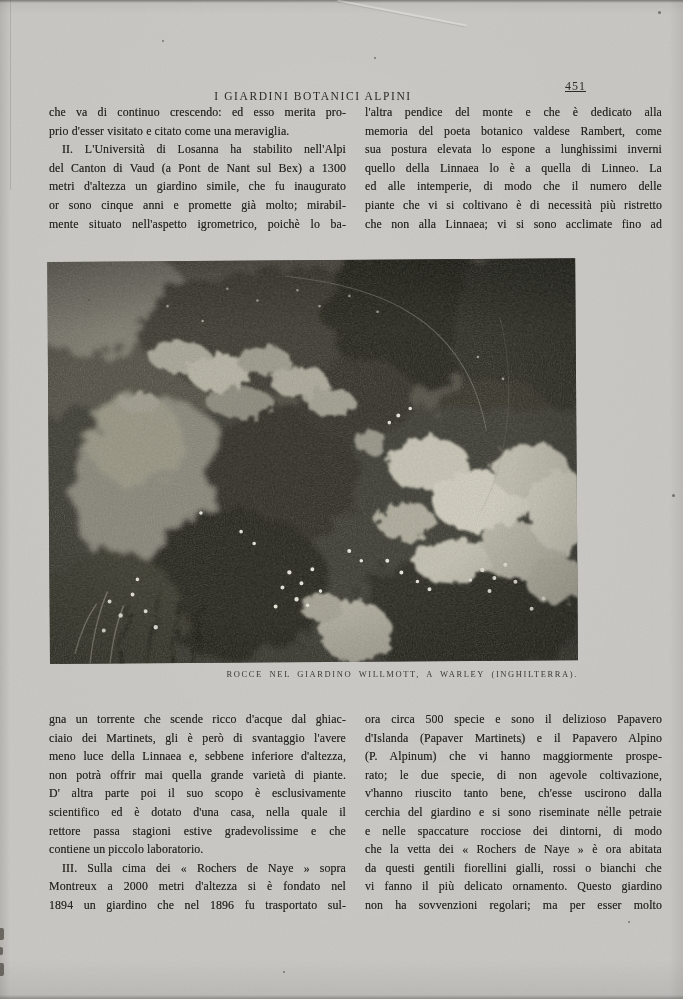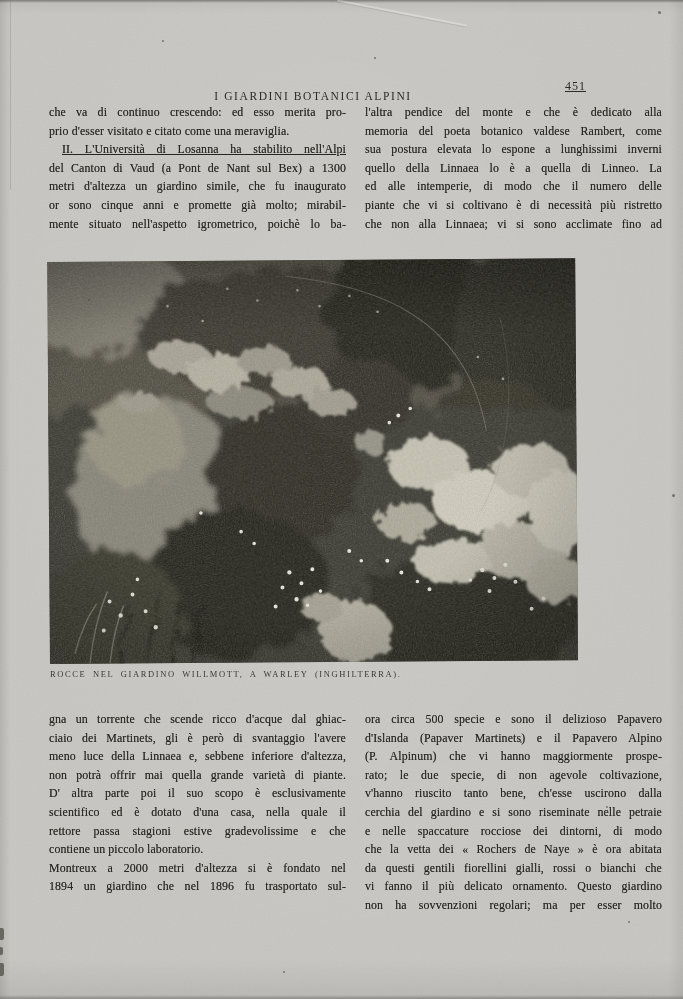--- a/index.html
+++ b/index.html
@@ -18,26 +18,26 @@
     font-size:11.5px;letter-spacing:1.6px;white-space:nowrap;color:#2c2a24;
   }
   .hdr-num{position:absolute;top:79px;left:565px;font-size:12px;letter-spacing:1px;color:#2c2a24;text-decoration:underline;}
   .textblock{position:absolute;left:17px;width:613px;display:flex;gap:19px;margin-left:32px;}
   .tb-top{top:103px;}
   .tb-bottom{top:710px;}
   .col{width:297px;font-size:11.9px;line-height:18.6px;letter-spacing:.1px;}
   .tline{text-align:justify;text-align-last:justify;white-space:normal;height:18.6px;overflow:hidden;
          text-shadow:0 0 .35px rgba(40,38,32,.55);}
   .tline.end{text-align-last:left;}
-  .tline.ind{text-indent:13px;text-decoration:underline;}
+  .tline.ind{text-indent:13px;}
   .figure{position:absolute;left:50px;top:262px;width:528px;height:402px;
           transform:rotate(-.4deg);transform-origin:0 100%;}
   .figure svg{display:block;}
   .fig-caption{
-    position:absolute;left:50px;top:669px;width:528px;text-align:left;
+    position:absolute;left:50px;top:669px;width:528px;text-align:right;
     font-size:8.5px;letter-spacing:1.6px;word-spacing:3px;color:#3b3933;white-space:nowrap;
   }
   .edge-top{position:absolute;top:0;left:0;right:0;height:3px;
     background:linear-gradient(180deg,rgba(58,56,50,.5),rgba(58,56,50,0));}
   .edge-bottom{position:absolute;bottom:0;left:0;right:0;height:4px;
     background:linear-gradient(0deg,rgba(58,56,50,.35),rgba(58,56,50,0));}
   .fiber-line{position:absolute;left:10px;top:0;width:1px;height:190px;background:rgba(90,88,82,.22);}
   .crease-right{position:absolute;left:652px;top:235px;width:2px;height:575px;
     background:linear-gradient(90deg,rgba(0,0,0,.05),rgba(255,255,255,.16),rgba(0,0,0,.05));
     filter:blur(.4px);}
@@ -231,20 +231,21 @@
   <div class="textblock tb-bottom">
     <div class="col">
         <div class="tline">gna un torrente che scende ricco d'acque dal ghiac-</div>
         <div class="tline">ciaio dei Martinets, gli è però di svantaggio l'avere</div>
         <div class="tline">meno luce della Linnaea e, sebbene inferiore d'altezza,</div>
         <div class="tline">non potrà offrir mai quella grande varietà di piante.</div>
         <div class="tline">D' altra parte poi il suo scopo è esclusivamente</div>
         <div class="tline">scientifico ed è dotato d'una casa, nella quale il</div>
         <div class="tline">rettore passa stagioni estive gradevolissime e che</div>
         <div class="tline end">contiene un piccolo laboratorio.</div>
+        <div class="tline ind">III. Sulla cima dei « Rochers de Naye » sopra</div>
         <div class="tline">Montreux a 2000 metri d'altezza si è fondato nel</div>
         <div class="tline">1894 un giardino che nel 1896 fu trasportato sul-</div>
       </div>
     <div class="col">
         <div class="tline">ora circa 500 specie e sono il delizioso Papavero</div>
         <div class="tline">d'Islanda (Papaver Martinets) e il Papavero Alpino</div>
         <div class="tline">(P. Alpinum) che vi hanno maggiormente prospe-</div>
         <div class="tline">rato; le due specie, di non agevole coltivazione,</div>
         <div class="tline">v'hanno riuscito tanto bene, ch'esse uscirono dalla</div>
         <div class="tline">cerchia del giardino e si sono riseminate nelle petraie</div>

